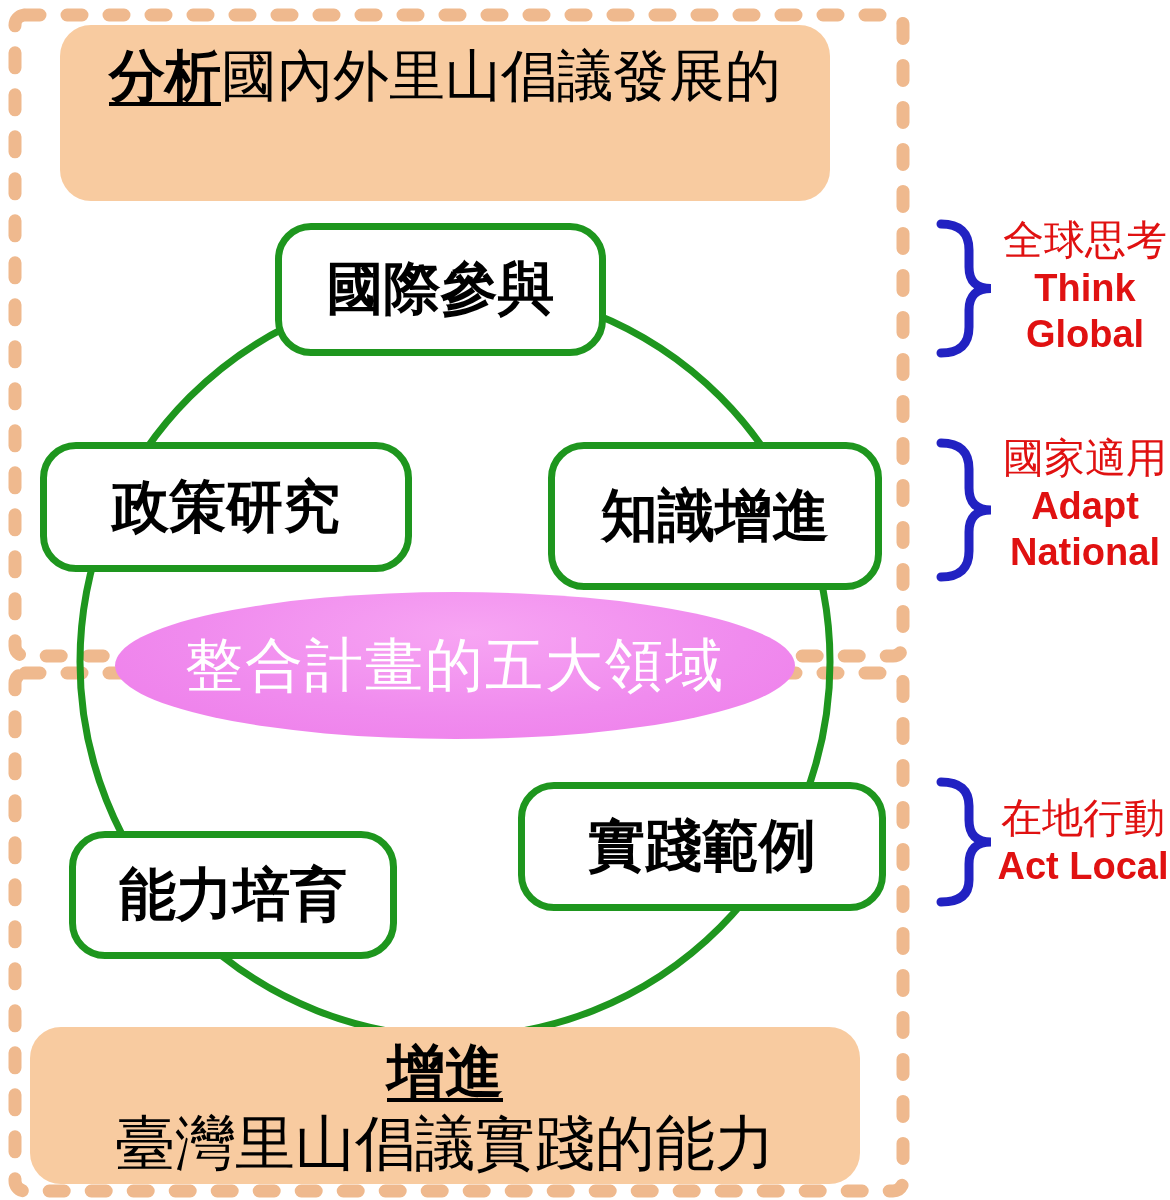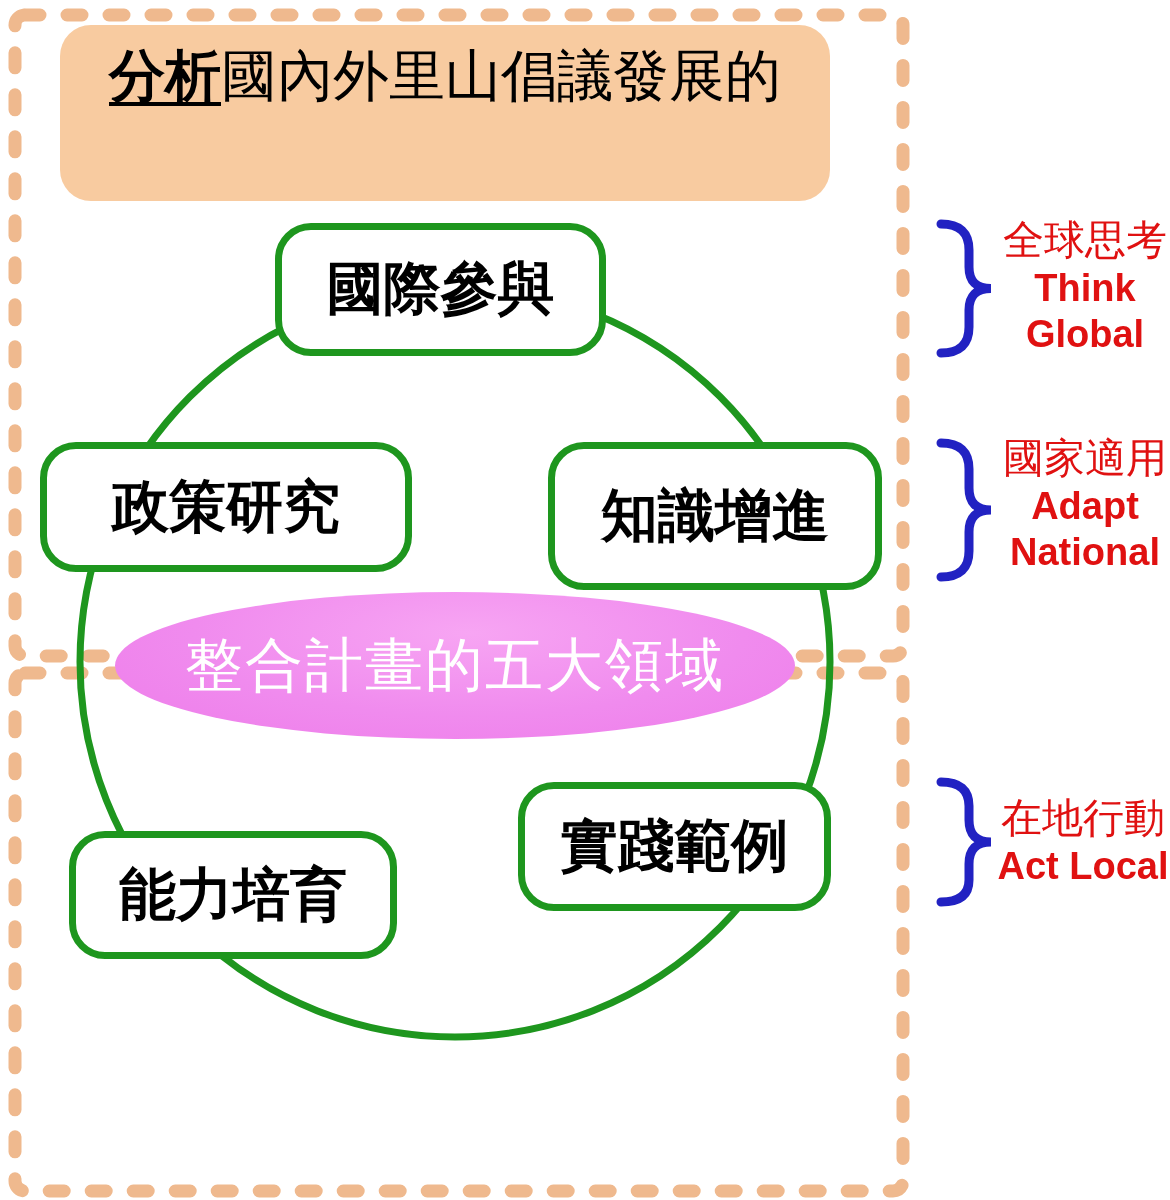--- a/index.html
+++ b/index.html
@@ -41,21 +41,21 @@
     box-sizing:border-box;
     display:flex;align-items:center;justify-content:center;
     font-size:57px;
     white-space:nowrap;
     font-weight:bold;
   }
   .node-international{left:275px;top:223px;width:331px;height:133px;}
   .node-policy{left:40px;top:442px;width:372px;height:130px;}
   .node-knowledge{left:548px;top:442px;width:334px;height:148px;}
   .node-capacity{left:69px;top:785px;width:328px;height:128px;margin-top:46px;}
-  .node-practice{left:518px;top:782px;width:313px;height:129px;}
+  .node-practice{left:518px;top:782px;width:368px;height:129px;}
 
   
   .center-ellipse{
     position:absolute;
     left:115px;top:592px;width:680px;height:147px;
     border-radius:50%;
     background:radial-gradient(ellipse at 52% 28%, #F7A5F3 0%, #F08BEE 55%, #EE7DEA 95%);
     display:flex;align-items:center;justify-content:center;
     color:#ffffff;
     font-size:58px;
@@ -128,14 +128,20 @@
   <div class="annotation ann-2">
     <span class="zh">國家適用</span>
     <span class="en">Adapt</span>
     <span class="en">National</span>
   </div>
   <div class="annotation ann-3">
     <span class="zh">在地行動</span>
     <span class="en">Act Local</span>
   </div>
 
+  <div class="banner banner-bottom">
+    <div class="bline1">
+      <span class="emph">增進</span>
+    </div>
+    <div class="bline2">臺灣里山倡議實踐的能力</div>
+  </div>
 
 </div>
 
 </body></html>

